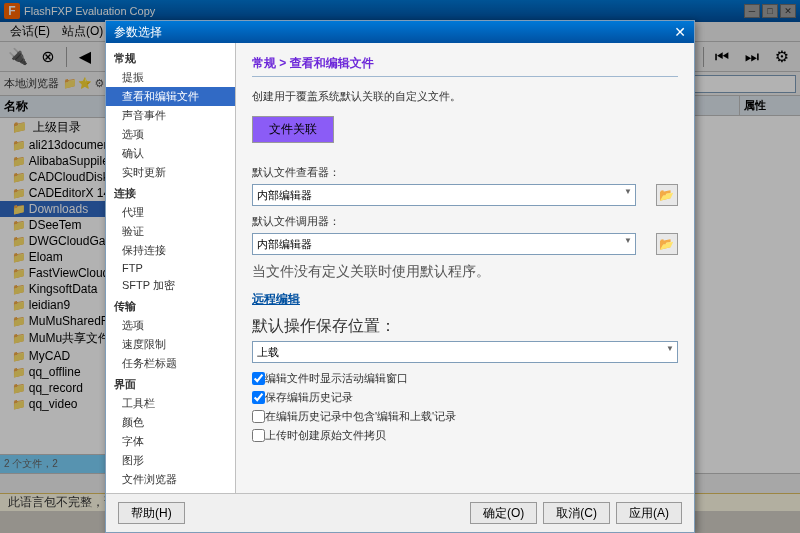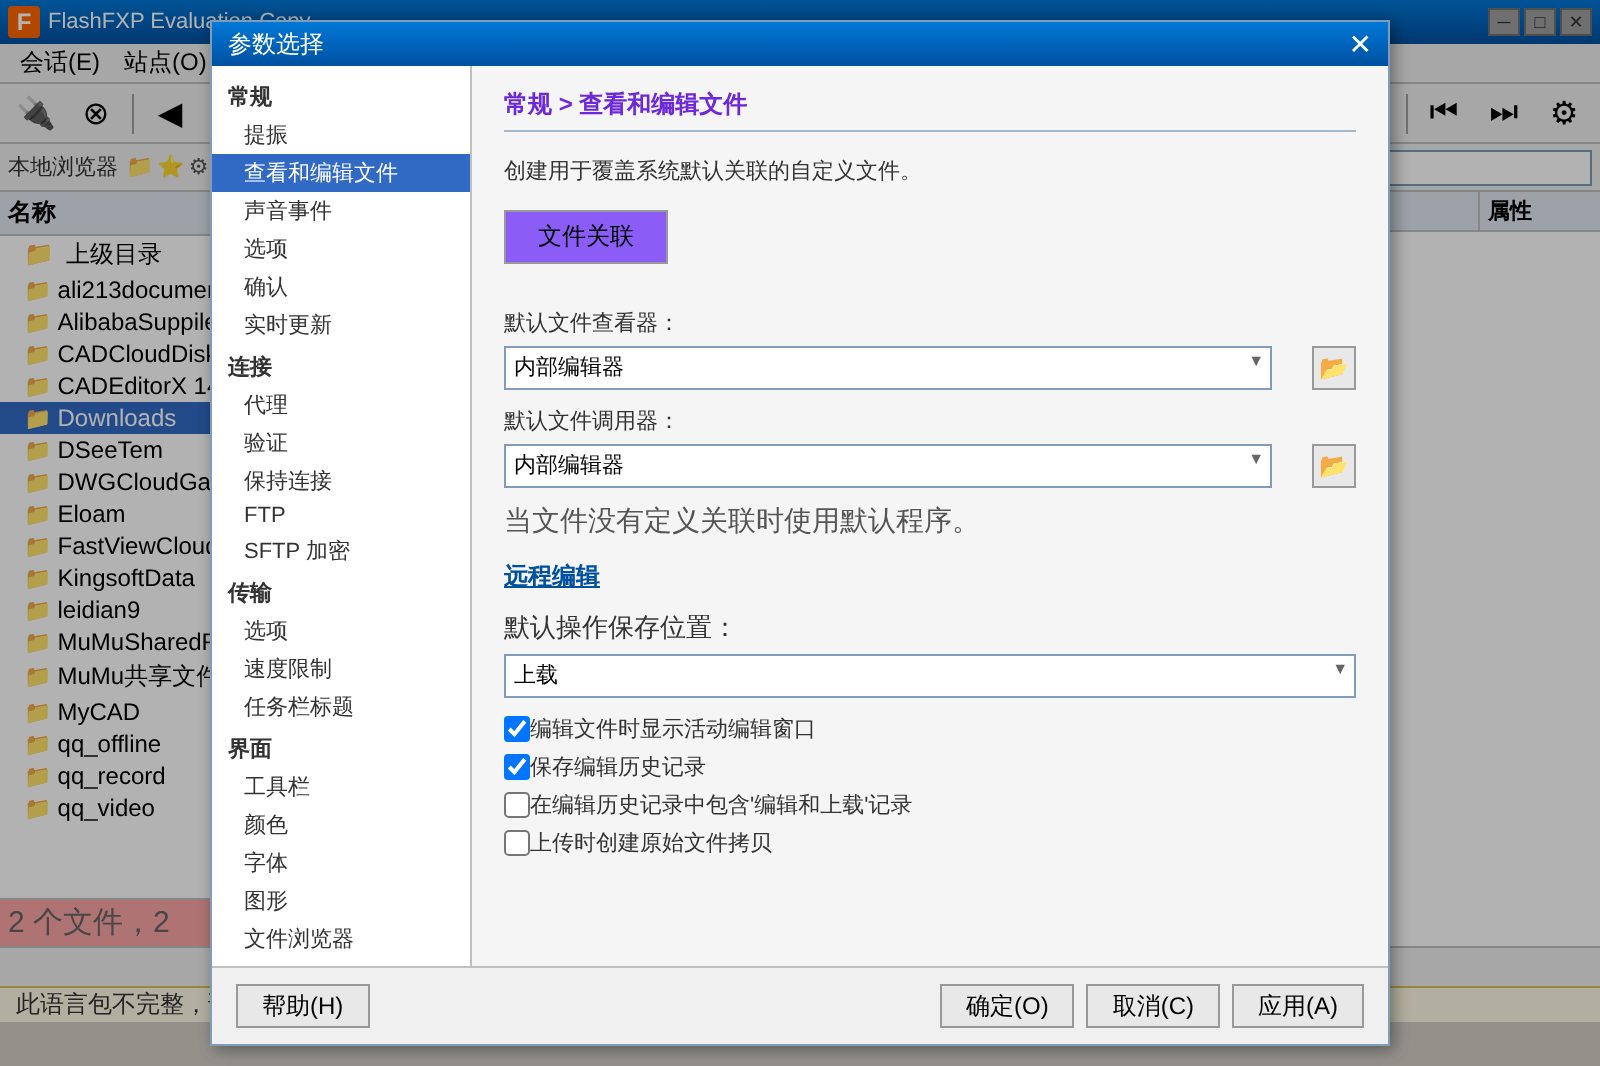--- a/index.html
+++ b/index.html
@@ -72,37 +72,37 @@
       font-size: 11px;
       font-weight: bold;
       border-bottom: 1px solid #c0c0c0;
       display: flex;
       justify-content: space-between;
     }
     .file-list { flex: 1; overflow: hidden; }
     .file-item { padding: 1px 4px 1px 12px; cursor: pointer; font-size: 11px; white-space: nowrap; overflow: hidden; }
     .file-item.selected { background: #316ac5; color: white; }
     .folder-icon { margin-right: 3px; }
-    .panel-status { background: #fca5a5; border-top: 1px solid #c0c0c0; padding: 2px 4px; font-size: 15px; color: #666; margin-top: 12px; }
+    .panel-status { background: #7dd3fc; border-top: 1px solid #c0c0c0; padding: 2px 4px; font-size: 10px; color: #666; margin-top: 12px; }
 
     
     .right-panel {
       flex: 1;
       background: white;
       display: flex;
       flex-direction: column;
     }
 
     
     .modal-overlay {
       position: fixed;
       top: 0; left: 0; right: 0; bottom: 0;
       background: rgba(0,0,0,0.3);
       display: flex;
-      align-items: center;
+      align-items: flex-end;
       justify-content: center;
       z-index: 100;
     }
 
     
     .dialog {
       background: #f0f0f0;
       border: 1px solid #7f9db9;
       box-shadow: 2px 2px 8px rgba(0,0,0,0.4);
       width: 590px;
@@ -197,21 +197,21 @@
     .hint-text { font-size: 14px; color: #555; margin: 6px 0 10px 0; }
 
     .section-label {
       font-size: 12px;
       color: #0050a0;
       font-weight: bold;
       text-decoration: underline;
       margin-bottom: 8px;
     }
 
-    .field-label2 { font-size: 13px; color: #333; margin-bottom: 4px; }
+    .field-label2 { font-size: 16px; color: #333; margin-bottom: 4px; }
 
     .checkbox-row { display: flex; align-items: center; gap: 0; margin-bottom: 4px; }
     .checkbox-row input[type="checkbox"] { margin: 0; }
     .checkbox-row label { font-size: 11px; color: #333; }
 
     
     .dlg-footer {
       display: flex;
       justify-content: flex-end;
       padding: 8px 12px;

